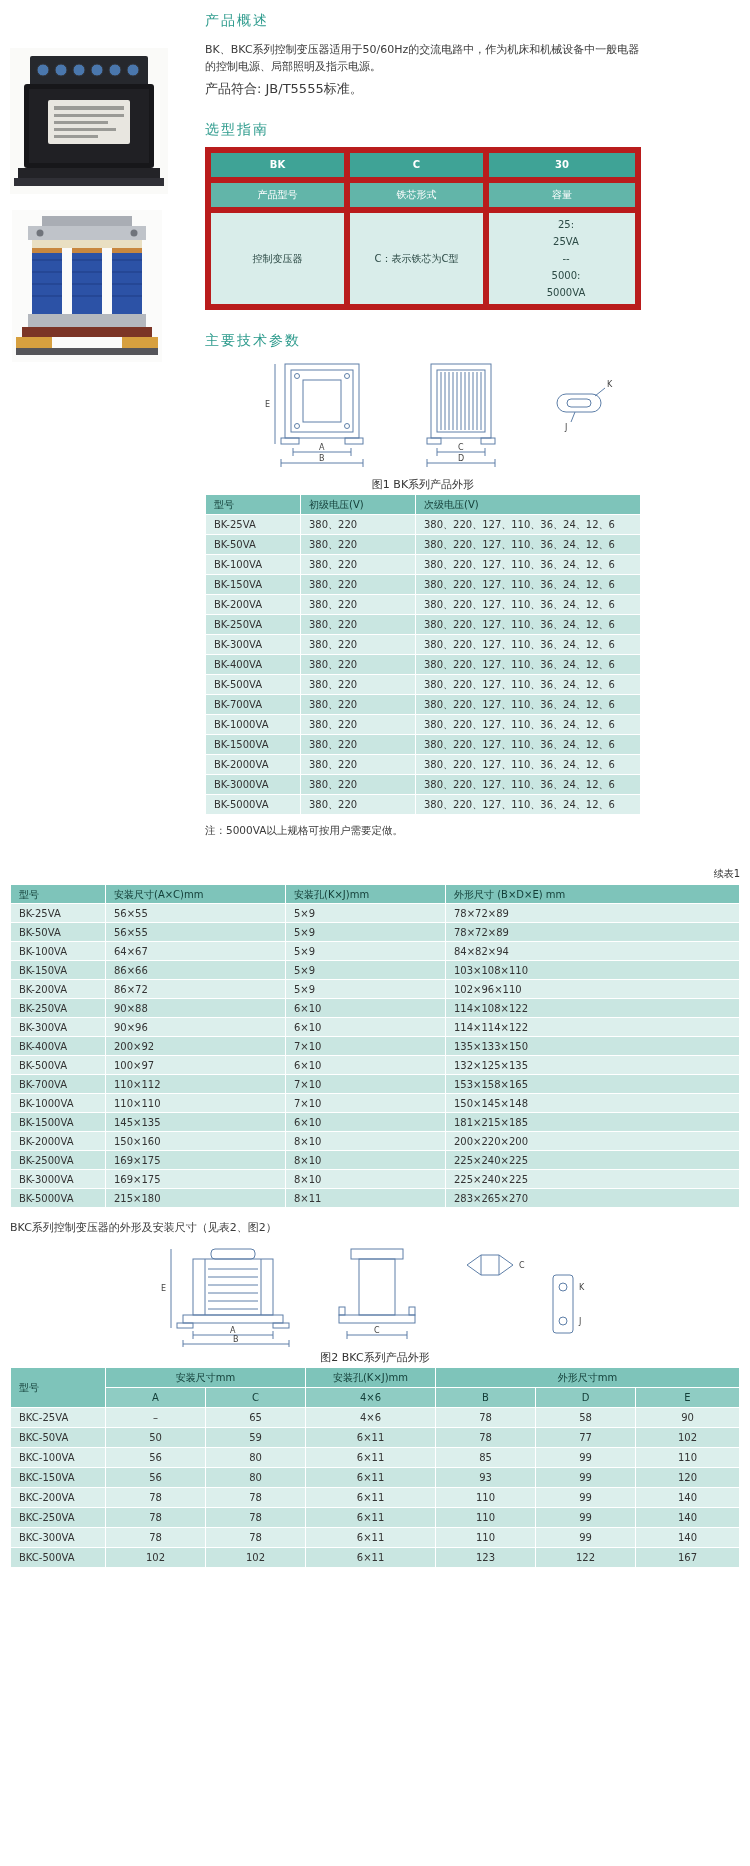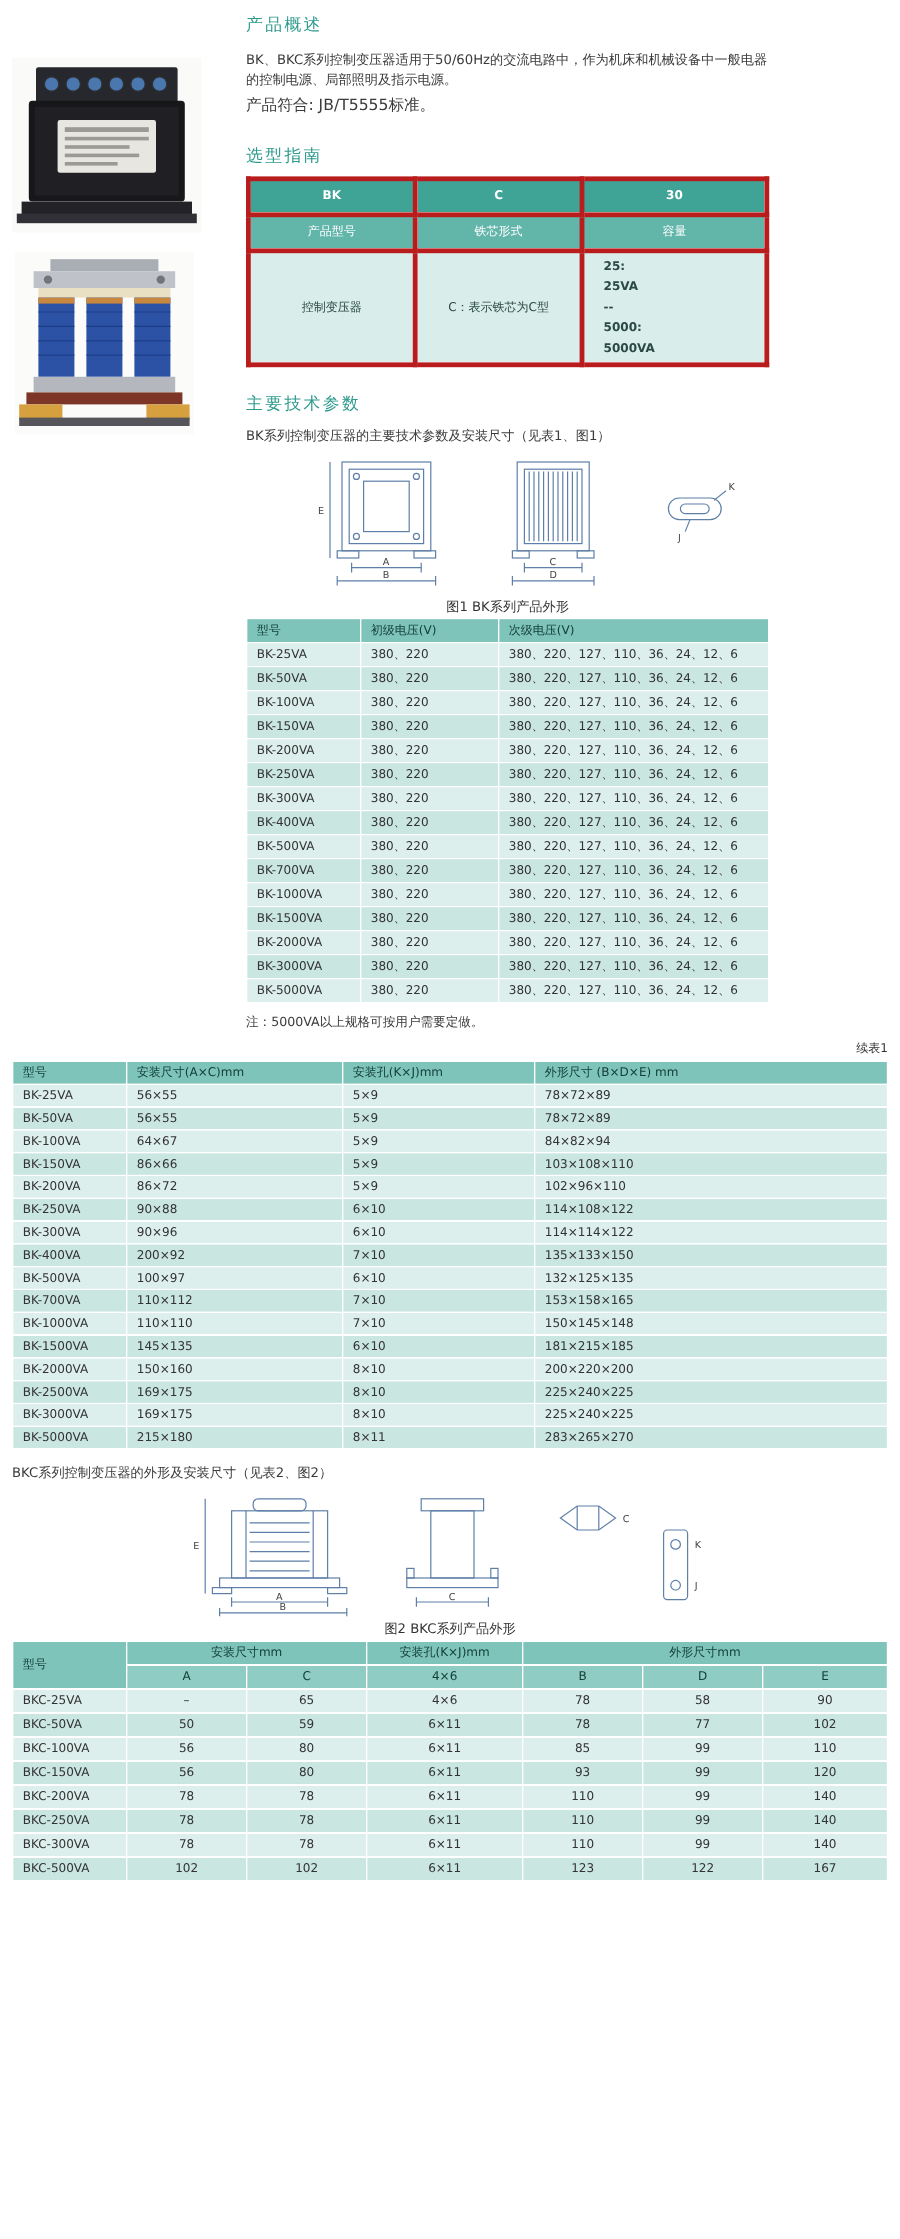--- a/index.html
+++ b/index.html
@@ -27,25 +27,25 @@
   .fig svg { display:block; margin:0 auto; }
   .caption   { margin-top:3px; text-align:center; font-size:11px; color:#333; }
   .tbl-label { margin-top:3px; text-align:right; font-size:10px; color:#333; }
   .note { margin-top:9px; font-size:10.5px; color:#3a3a3a; }
 
   table { border-collapse:collapse; width:100%; font-size:10px; table-layout:fixed; }
   td,th { border:1px solid #fff; padding:3px 8px; font-weight:normal; text-align:left; overflow:hidden; line-height:1.3; }
 
   
   .sel { margin-top:8px; }
-  .sel td { text-align:center; border:4px solid #b91c1c; }
+  .sel td { text-align:center; border:6px solid #b91c1c; }
   .sel .r1 td { background:#3FA396; color:#fff; height:30px; font-weight:bold; }
   .sel .r2 td { background:#62B5A9; color:#fff; height:30px; }
   .sel .r3 td { background:#D9EDEA; color:#2c4a45; height:94px; vertical-align:middle; }
-  .sel .val-cap { text-align:left; padding-left:16px; white-space:pre-line; line-height:1.7;font-weight:bold; }
+  .sel .val-cap { text-align:center; padding-left:16px; white-space:pre-line; line-height:1.7; }
 
   
   .t1 { margin-top:2px; }
   .cont-t { margin-top:3px; }
   .cont-t td, .cont-t th { padding:2.5px 8px; }
   .t2 { margin-top:2px; }
   thead th { background:#7EC4BA; color:#123D37; }
   tbody tr:nth-child(odd)  td { background:#DCEFEC; }
   tbody tr:nth-child(even) td { background:#C9E6E1; }
   .t2 th { text-align:center; vertical-align:middle; }
@@ -139,21 +139,20 @@
         <td class="val-cap">25:
 25VA
 --
 5000:
 5000VA</td>
       </tr>
     </tbody>
       </table>
 
     <h2 class="sec mt22">主要技术参数</h2>
-    <p class="intro">BK系列控制变压器的主要技术参数及安装尺寸（见表1、图1）</p>
 
     <div class="fig">
       <svg width="436" height="118" viewBox="0 0 436 118">
         <g stroke="#5E7FA8" fill="none" stroke-width="1">
           <rect x="80" y="8" width="74" height="74"></rect>
           <rect x="86" y="14" width="62" height="62"></rect>
           <rect x="98" y="24" width="38" height="42"></rect>
           <circle cx="92" cy="20" r="2.5"></circle>
             <circle cx="142" cy="20" r="2.5"></circle>
           <circle cx="92" cy="70" r="2.5"></circle>

